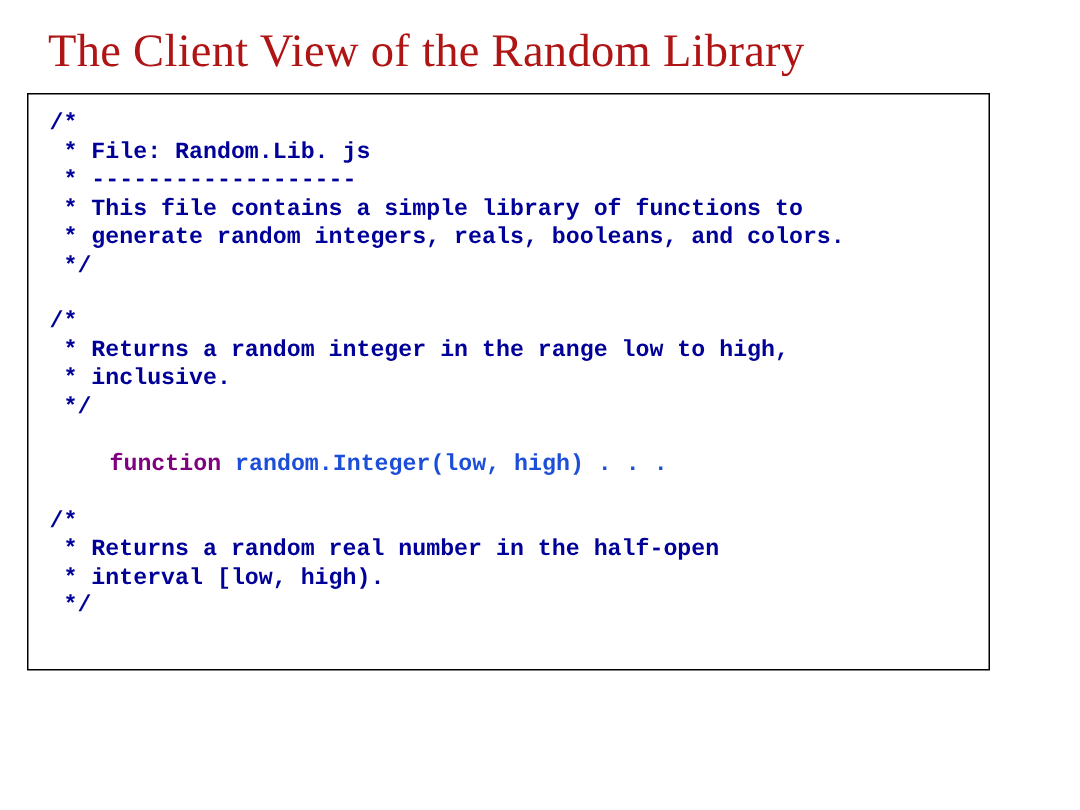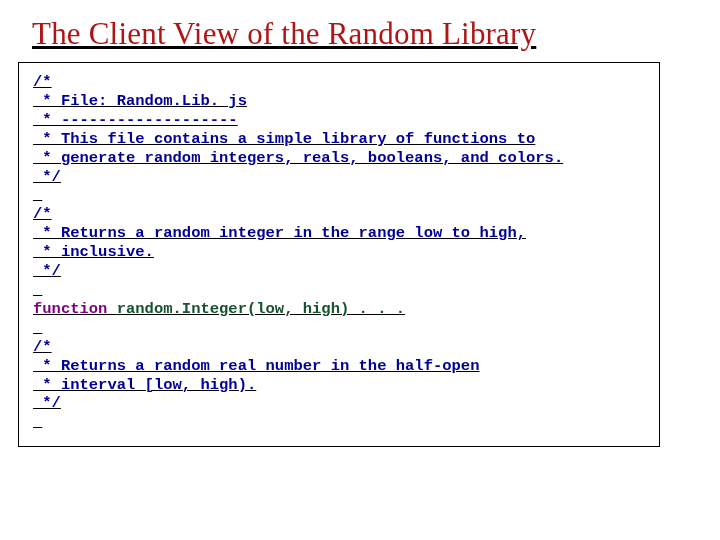--- a/index.html
+++ b/index.html
@@ -8,21 +8,20 @@
     width: 720px;
     height: 540px;
     background: #ffffff;
     font-family: "Times New Roman", Times, serif;
   }
   .slide {
     width: 678px;
     height: 540px;
     position: relative;
     box-sizing: border-box;
-    text-decoration: underline;
   }
   .title {
     color: #b01515;
     font-size: 31px;
     font-weight: normal;
     padding: 16px 0 10px 32px;
     letter-spacing: 0.2px;
   }
   .code-box {
     margin: 0 18px 0 18px;
@@ -32,22 +31,22 @@
   }
   pre {
     margin: 0;
     font-family: "Courier New", Courier, monospace;
     font-size: 15.5px;
     line-height: 1.22;
     font-weight: bold;
     color: #000099;
     white-space: pre;
   }
-  .kw { color: #7f007f; }  
-  .fn { color: #14532d; }  
+  .kw { color: #7f007f; margin-left: 40px; }  
+  .fn { color: #1d4ed8; }  
 </style>
 </head>
 <body>
 
 <div class="slide">
   <div class="title">The Client View of the Random Library</div>
 
   <div class="code-box">
 <pre>/*
  * File: Random.Lib. js

